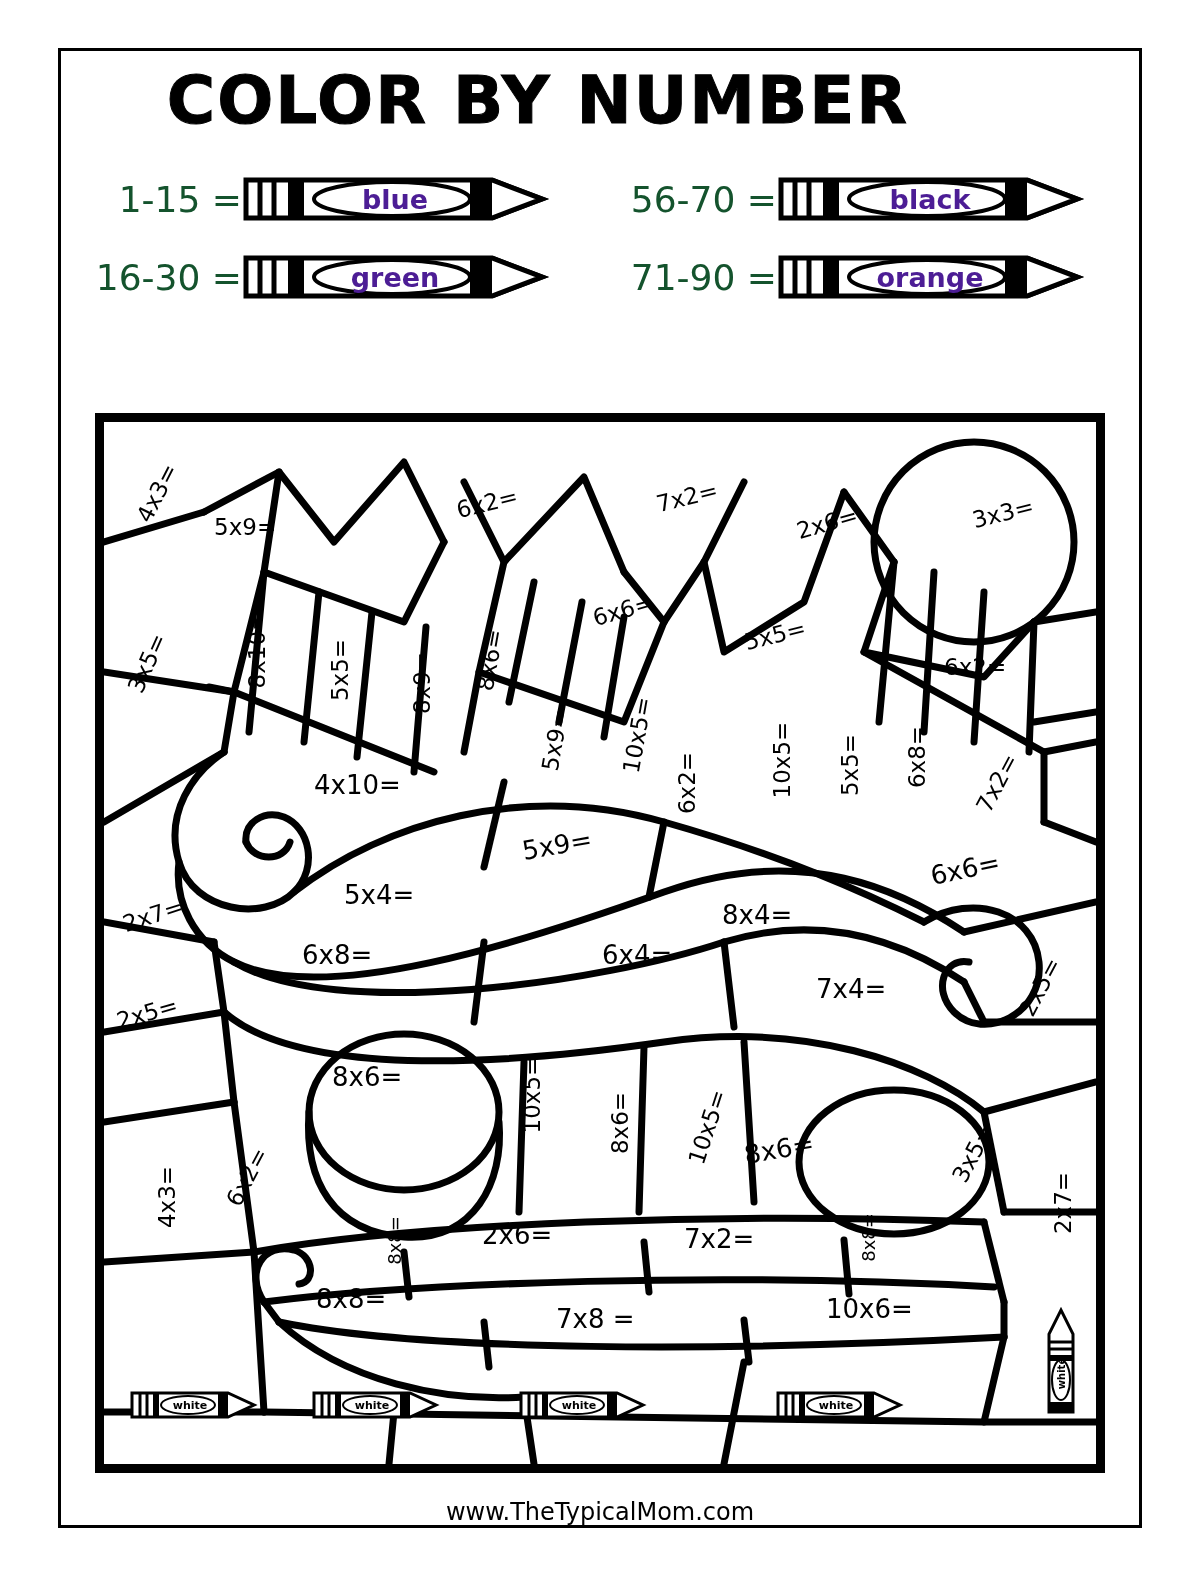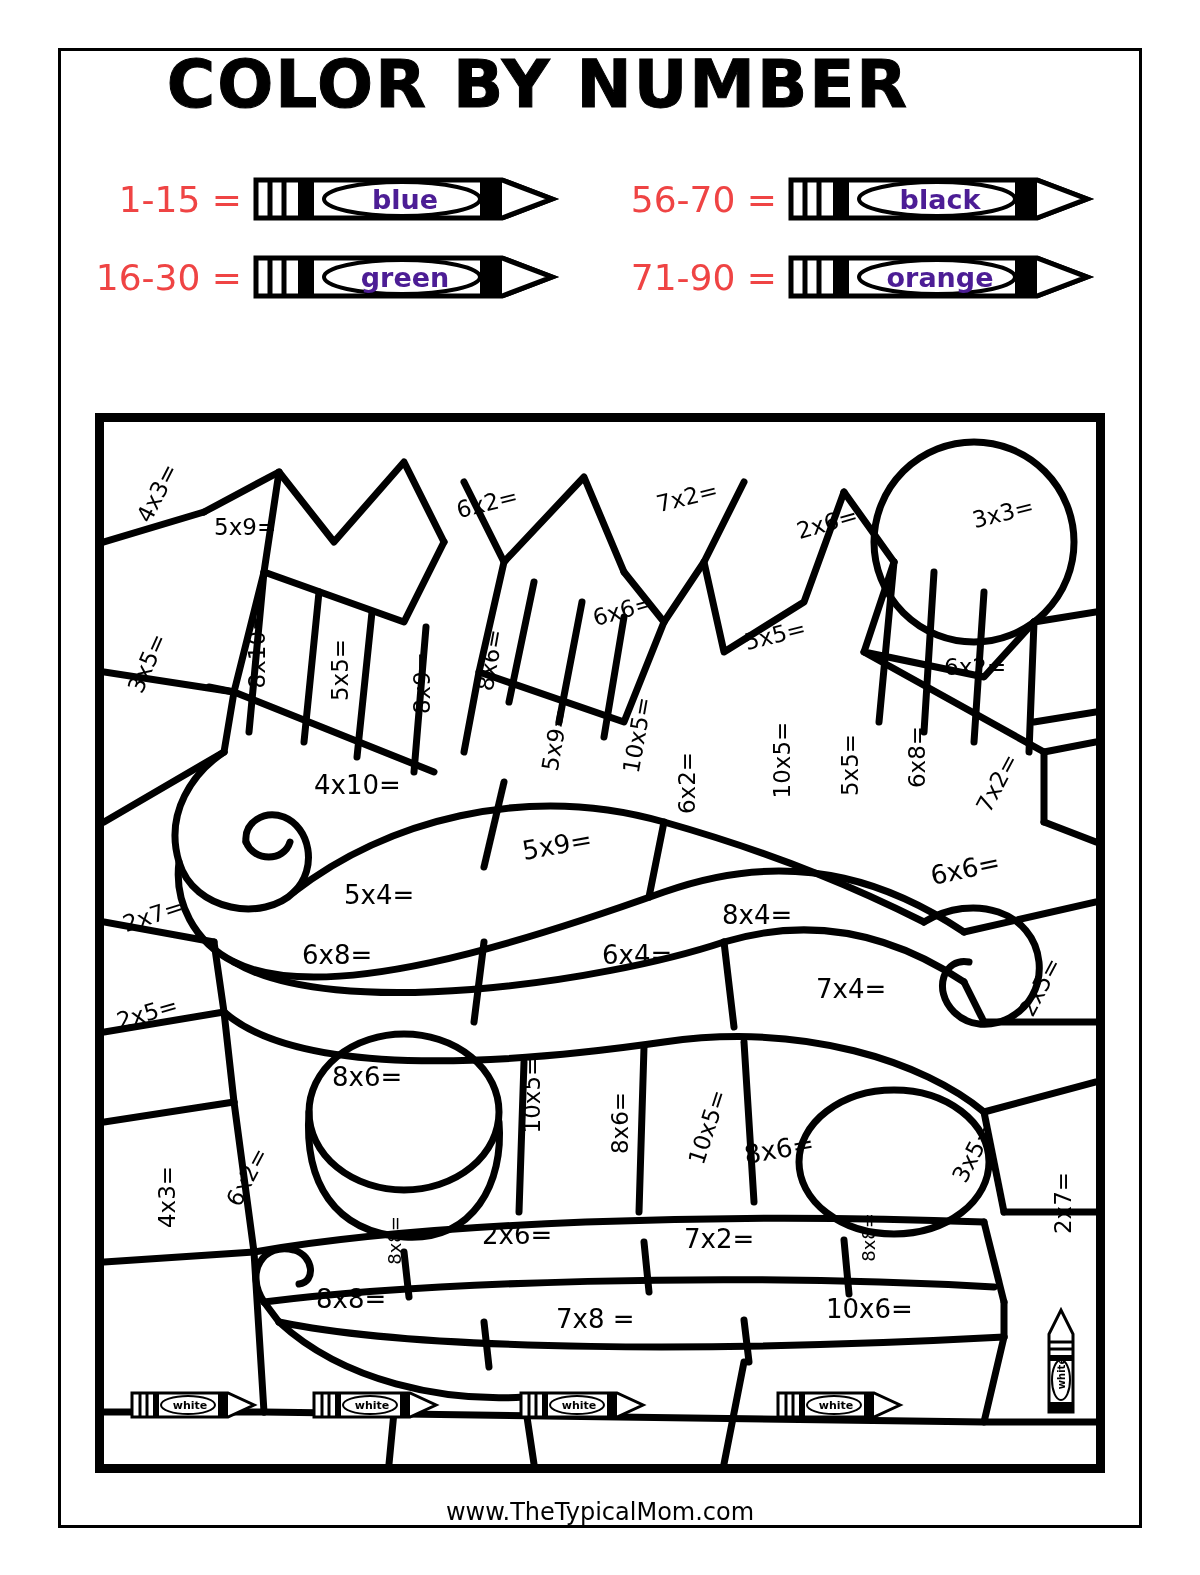--- a/index.html
+++ b/index.html
@@ -24,21 +24,21 @@
   .page-border {
     position: absolute;
     left: 58px; top: 48px;
     width: 1084px;
     height: 1480px;
     border: 3px solid #000;
     box-sizing: border-box;
   }
   .title {
     position: absolute;
-    left: 0; top: 46px;
+    left: 0; top: 62px;
     width: 1076px;
     text-align: center;
     font-family: "DejaVu Sans", sans-serif;
     font-weight: 900;
     font-size: 66px;
     letter-spacing: 2px;
     color: #000;
     -webkit-text-stroke: 1px #000;
   }
   
@@ -56,24 +56,23 @@
   .legend-col.left { left: 10px; }
   .legend-col.right { left: 545px; }
   .legend-row {
     display: flex;
     align-items: center;
     height: 78px;
   }
   .legend-range {
     font-size: 36px;
     font-weight: 500;
-    color: #ef4444;
+    color: #14532d;
     width: 160px;
     text-align: right;
-    padding-right: 10px;
     font-family: "DejaVu Sans", sans-serif;
     white-space: nowrap;
   }
   .crayon {
     position: relative;
     width: 320px;
     height: 58px;
   }
   .crayon svg { display: block; }
   .crayon-label {

